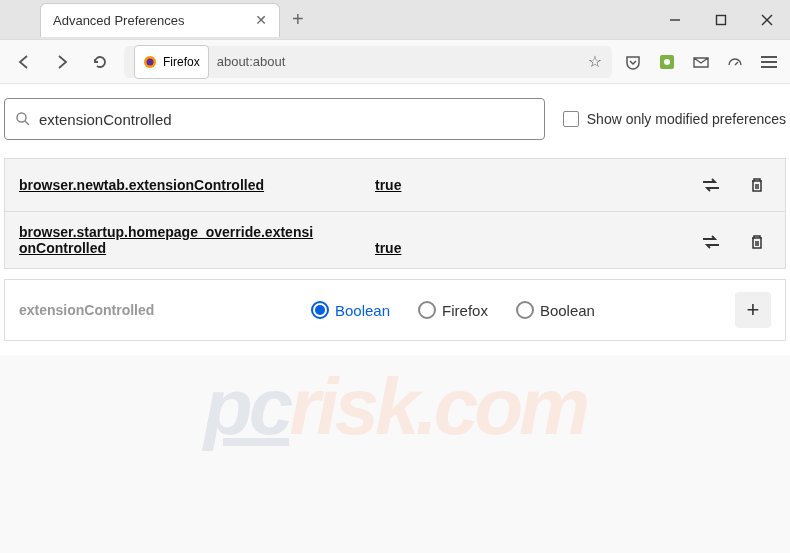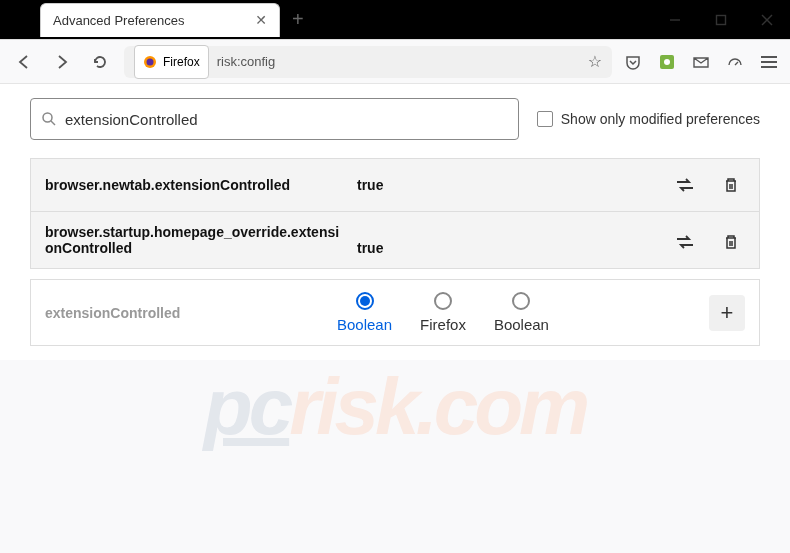--- a/index.html
+++ b/index.html
@@ -1,59 +1,59 @@
 <!DOCTYPE html>
 <html><head>
   <meta charset="utf-8">
   <style>
     * { margin: 0; padding: 0; box-sizing: border-box; }
     body { font-family: "Segoe UI", Arial, sans-serif; background: #f9f9fa; width: 790px; height: 553px; overflow: hidden; }
     
     
-    .title-bar { height: 40px; display: flex; align-items: center; background: #000000; border-bottom: 1px solid #ddd; }
+    .title-bar { height: 40px; display: flex; align-items: center; background: #e5e5e5; border-bottom: 1px solid #ddd; }
     .tab { margin-left: 40px; background: #fff; border: 1px solid #ccc; border-bottom: none; border-radius: 6px 6px 0 0; height: 34px; display: flex; align-items: center; padding: 0 12px; gap: 12px; min-width: 240px; }
     .tab-title { font-size: 13px; color: #333; }
     .tab-close { color: #666; cursor: pointer; font-size: 14px; }
     .new-tab { margin-left: 12px; font-size: 20px; color: #666; cursor: pointer; }
     .window-controls { margin-left: auto; display: flex; gap: 0; }
     .win-btn { width: 46px; height: 40px; display: flex; align-items: center; justify-content: center; color: #333; cursor: pointer; }
     
     .nav-bar { height: 44px; display: flex; align-items: center; padding: 0 10px; gap: 10px; background: #f9f9fa; border-bottom: 1px solid #e5e5e5; }
     .nav-btn { width: 28px; height: 28px; display: flex; align-items: center; justify-content: center; color: #555; cursor: pointer; }
     .address-bar { flex: 1; height: 32px; background: #f0f0f0; border-radius: 6px; display: flex; align-items: center; padding: 0 10px; gap: 8px; }
     .firefox-chip { height: 34px; background: #fff; border: 1px solid #ccc; border-radius: 4px; display: flex; align-items: center; gap: 6px; padding: 8px 8px; font-size: 12px; }
     .ff-logo { width: 14px; height: 14px; }
     .address-text { font-size: 13px; color: #555; }
     .star { margin-left: auto; color: #555; font-size: 16px; }
     .toolbar-icons { display: flex; gap: 12px; align-items: center; }
     .toolbar-icon { width: 22px; height: 22px; display: flex; align-items: center; justify-content: center; color: #555; cursor: pointer; }
     .hamburger { display: flex; flex-direction: column; gap: 3px; }
     .hamburger span { width: 16px; height: 2px; background: #555; }
     
     
-    .content { padding: 14px 30px; background: #fff; }
+    .content { padding: 14px 4px; background: #fff; }
     .search-row { display: flex; align-items: center; gap: 18px; }
     .search-box { flex: 1; height: 42px; border: 1px solid #888; border-radius: 4px; display: flex; align-items: center; padding: 0 10px; gap: 8px; }
     .search-icon { color: #888; }
     .search-input { border: none; outline: none; font-size: 15px; flex: 1; color: #333; }
     .checkbox-wrap { display: flex; align-items: flex-start; gap: 8px; font-size: 14px; color: #333; }
     .checkbox { width: 16px; height: 16px; border: 1px solid #888; border-radius: 2px; cursor: pointer; }
     
-    .pref-list { margin-top: 18px; border: 1px solid #ddd; }
+    .pref-list { margin-top: 18px; border: 1px solid #ddd; text-decoration: underline; }
     .pref-row { display: flex; align-items: center; padding: 12px 14px; gap: 12px; background: #f4f4f4; border-bottom: 1px solid #ddd; }
     .pref-row:last-child { border-bottom: none; align-items: flex-end; }
     .pref-name { font-size: 14px; font-weight: 700; color: #111; width: 300px; word-break: break-word; }
-    .pref-value { font-size: 14px; font-weight: 700; color: #111; flex: 1; }
+    .pref-value { font-size: 14px; font-weight: 700; color: #111; flex: 1; margin-left: 44px; }
     .pref-actions { display: flex; gap: 18px; }
     .action-btn { width: 28px; height: 28px; display: flex; align-items: center; justify-content: center; cursor: pointer; color: #333; }
     
     .new-pref { margin-top: 10px; border: 1px solid #ddd; padding: 12px 14px; display: flex; align-items: center; gap: 12px; }
     .new-pref-name { font-size: 14px; font-weight: 700; color: #999; width: 280px; }
     .radio-group { display: flex; gap: 28px; flex: 1; }
-    .radio-item { display: flex; align-items: center; gap: 6px; font-size: 15px; color: #333; cursor: pointer; flex-direction: column; }
+    .radio-item { display: flex; align-items: center; gap: 6px; font-size: 15px; color: #333; cursor: pointer; }
     .radio { width: 18px; height: 18px; border-radius: 50%; border: 2px solid #888; display: flex; align-items: center; justify-content: center; }
     .radio.selected { border-color: #0060df; }
     .radio.selected::after { content: ''; width: 10px; height: 10px; border-radius: 50%; background: #0060df; }
     .radio-label.selected { color: #0060df; }
     .add-btn { width: 36px; height: 36px; background: #f0f0f0; border-radius: 4px; display: flex; align-items: center; justify-content: center; font-size: 22px; color: #333; cursor: pointer; }
     
     .watermark { position: absolute; bottom: 100px; left: 50%; transform: translateX(-50%); font-size: 80px; font-style: italic; color: rgba(255,140,90,0.15); font-family: "Arial Black", sans-serif; font-weight: 900; pointer-events: none; letter-spacing: -4px; }
     .watermark .p { color: rgba(100,130,160,0.15); text-decoration: underline; }
   </style>
 </head>
@@ -104,21 +104,21 @@
       </svg>
     </div>
   <div class="address-bar">
     <div class="firefox-chip">
       <svg class="ff-logo" viewBox="0 0 14 14">
           <circle cx="7" cy="7" r="6" fill="#ff9500"></circle>
           <circle cx="7" cy="7" r="3.5" fill="#5b2da0"></circle>
         </svg>
       <span>Firefox</span>
     </div>
-    <span class="address-text">risk:config</span>
+    <span class="address-text">about:about</span>
     <span class="star">☆</span>
   </div>
   <div class="toolbar-icons">
     <div class="toolbar-icon">
         <svg width="18" height="18">
           <path d="M3 4 h12 v6 a6 6 0 0 1 -12 0 z M6 8 l3 3 l3 -3" fill="none" stroke="#555" stroke-width="1.5"></path>
         </svg>
       </div>
     <div class="toolbar-icon">
         <svg width="18" height="18">

